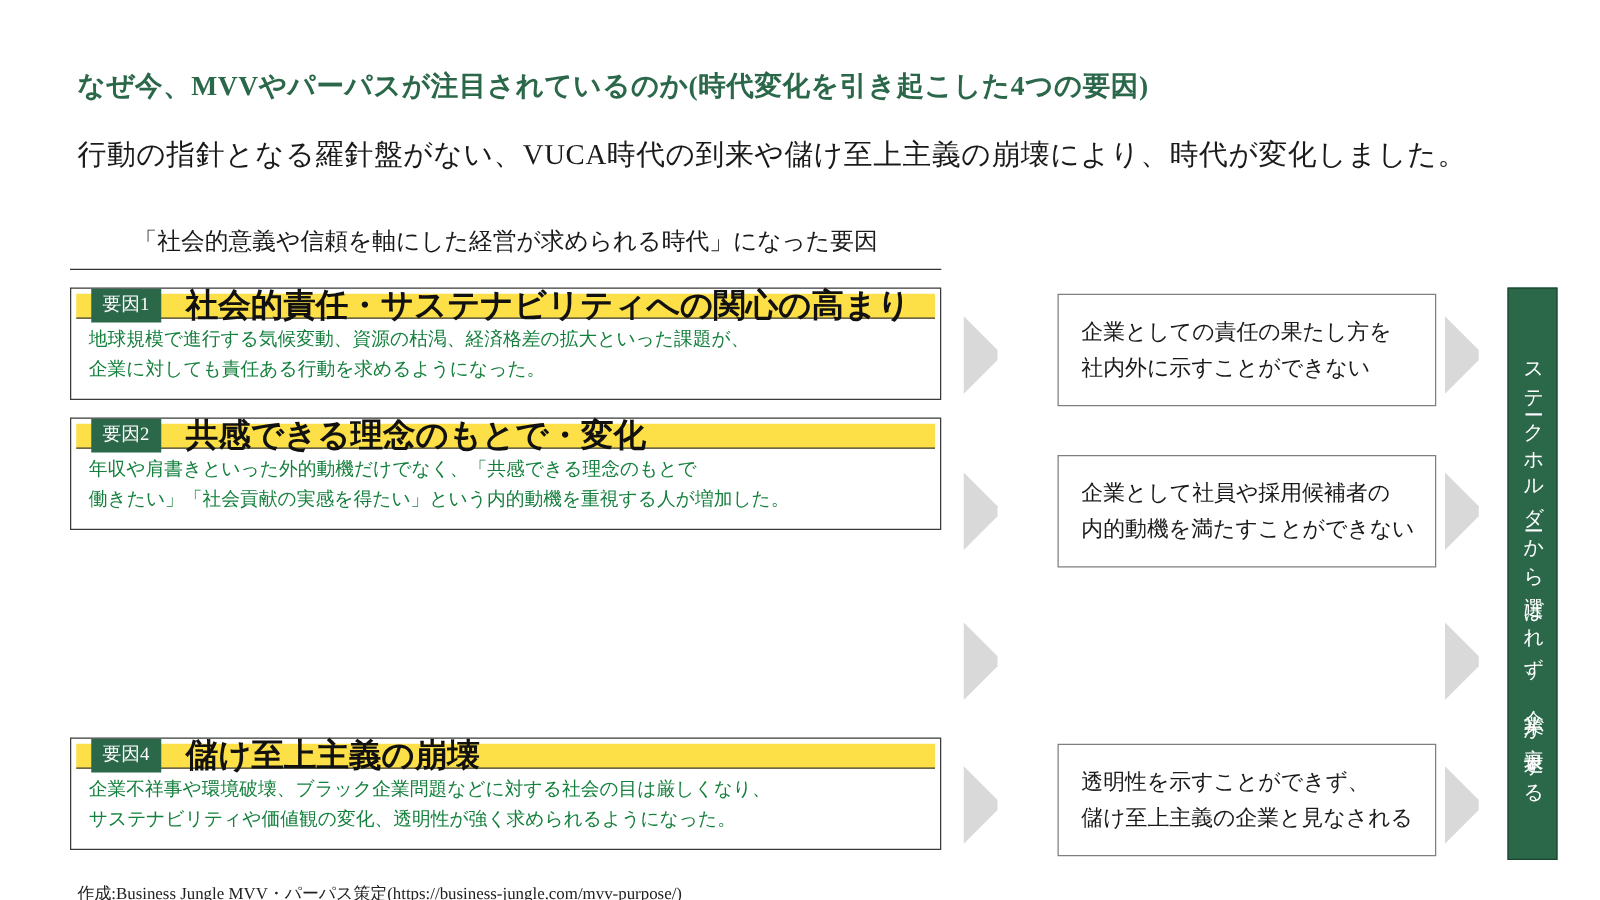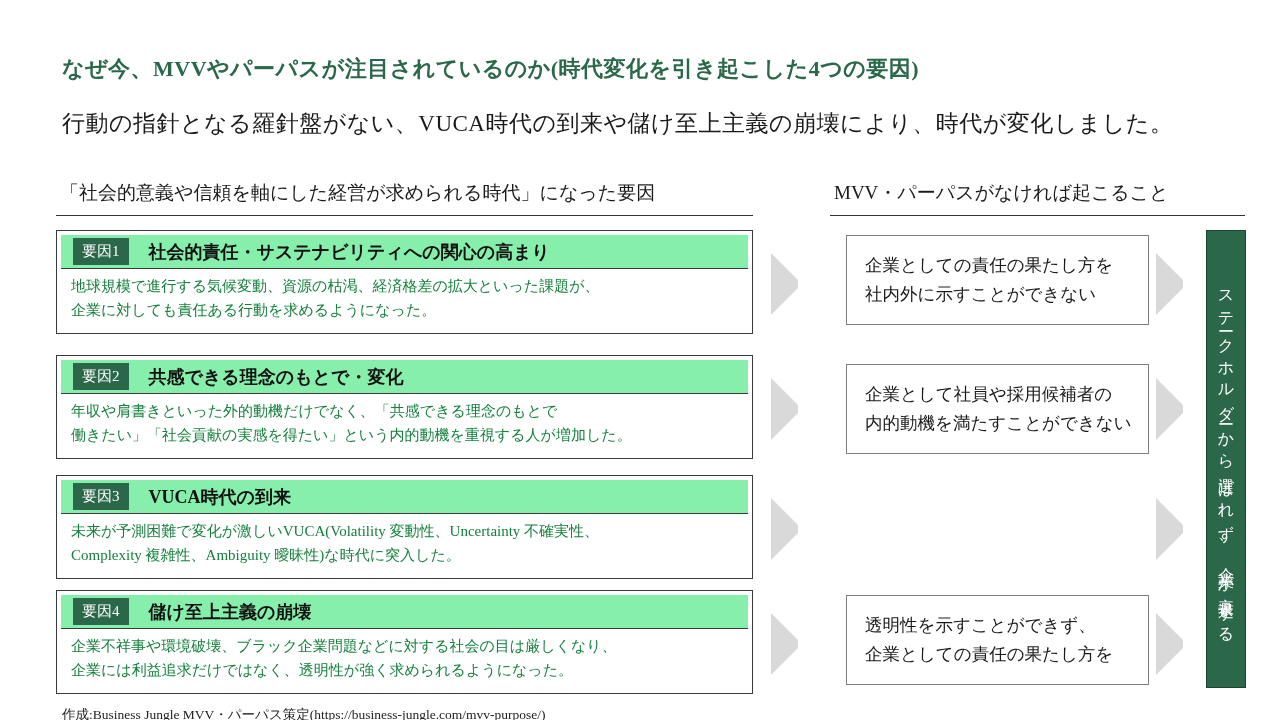--- a/index.html
+++ b/index.html
@@ -16,39 +16,39 @@
     letter-spacing: 0.5px;
   }
   .page-subtitle {
     position: absolute; left: 50px; top: 96px;
     font-size: 23px; color: #1a1a1a; letter-spacing: 0.5px;
   }
 
   .col-header {
     position: absolute; top: 168px;
     font-size: 19px; color: #1a1a1a;
-    padding-bottom: 9px; border-bottom: 1px solid #333333;
+    padding-bottom: 9px; border-bottom: 1px solid #333333; text-align: center;
   }
   .col-header.left  { left: 48px;  width: 697px; }
   .col-header.right { left: 822px; width: 415px; }
 
   .factor-box {
     position: absolute; left: 48px; width: 697px;
     border: 1px solid #3a3a3a; background: #ffffff;
   }
   .factor-header {
-    display: flex; align-items: center; height: 34px;
-    background: #86efac; border-bottom: 1px solid #3a3a3a;
+    display: flex; align-items: center; height: 20px;
+    background: #fde047; border-bottom: 1px solid #3a3a3a;
   }
   .factor-badge {
     background: #2b684a; color: #ffffff;
     font-size: 15px; padding: 3px 9px; margin-left: 8px; margin-right: 16px;
     line-height: 1.4; flex: 0 0 auto;
   }
-  .factor-title { font-size: 18px; font-weight: bold; color: #111111; text-align: right; }
+  .factor-title { font-size: 26px; font-weight: bold; color: #111111; text-align: right; }
   .factor-body {
     padding: 5px 10px 7px 10px; font-size: 15px; line-height: 1.6;
     color: #15803d; white-space: pre-line;
   }
 
   .consequence-box {
     position: absolute; left: 822px; width: 303px; height: 90px;
     border: 1px solid #7f7f7f; background: #ffffff;
     display: flex; align-items: center; margin-left: 16px;
   }
@@ -83,75 +83,66 @@
 </style>
 </head>
 <body>
 
 <div class="canvas">
 
   <div class="page-title">なぜ今、MVVやパーパスが注目されているのか(時代変化を引き起こした4つの要因)</div>
   <div class="page-subtitle">行動の指針となる羅針盤がない、VUCA時代の到来や儲け至上主義の崩壊により、時代が変化しました。</div>
 
   <div class="col-header left">「社会的意義や信頼を軸にした経営が求められる時代」になった要因</div>
-  <div class="col-header right">MVV・パーパスがなければ起こること</div>
 
   <div class="factor-box" style="top:222px">
     <div class="factor-header">
       <span class="factor-badge">要因1</span>
       <span class="factor-title">社会的責任・サステナビリティへの関心の高まり</span>
     </div>
     <div class="factor-body">地球規模で進行する気候変動、資源の枯渇、経済格差の拡大といった課題が、
 企業に対しても責任ある行動を求めるようになった。</div>
   </div>
   <div class="arrow stage1" style="top:245px"></div>
   <div class="consequence-box" style="top:227px">
     <div class="consequence-text">企業としての責任の果たし方を
 社内外に示すことができない</div>
   </div>
   <div class="arrow stage2" style="top:245px"></div>
 
-  <div class="factor-box" style="top:347px">
+  <div class="factor-box" style="top:326px">
     <div class="factor-header">
       <span class="factor-badge">要因2</span>
       <span class="factor-title">共感できる理念のもとで・変化</span>
     </div>
     <div class="factor-body">年収や肩書きといった外的動機だけでなく、「共感できる理念のもとで
 働きたい」「社会貢献の実感を得たい」という内的動機を重視する人が増加した。</div>
   </div>
   <div class="arrow stage1" style="top:370px"></div>
   <div class="consequence-box" style="top:356px">
     <div class="consequence-text">企業として社員や採用候補者の
 内的動機を満たすことができない</div>
   </div>
   <div class="arrow stage2" style="top:370px"></div>
 
-  <div class="factor-box" style="top:467px">
-    <div class="factor-header">
-      <span class="factor-badge">要因3</span>
-      <span class="factor-title">VUCA時代の到来</span>
-    </div>
-    <div class="factor-body">未来が予測困難で変化が激しいVUCA(Volatility 変動性、Uncertainty 不確実性、
-Complexity 複雑性、Ambiguity 曖昧性)な時代に突入した。</div>
-  </div>
   <div class="arrow stage1" style="top:490px"></div>
   <div class="arrow stage2" style="top:490px"></div>
 
   <div class="factor-box" style="top:582px">
     <div class="factor-header">
       <span class="factor-badge">要因4</span>
       <span class="factor-title">儲け至上主義の崩壊</span>
     </div>
     <div class="factor-body">企業不祥事や環境破壊、ブラック企業問題などに対する社会の目は厳しくなり、
-企業には利益追求だけではなく、透明性が強く求められるようになった。</div>
+サステナビリティや価値観の変化、透明性が強く求められるようになった。</div>
   </div>
   <div class="arrow stage1" style="top:605px"></div>
   <div class="consequence-box" style="top:587px">
     <div class="consequence-text">透明性を示すことができず、
-企業としての責任の果たし方を</div>
+儲け至上主義の企業と見なされる</div>
   </div>
   <div class="arrow stage2" style="top:605px"></div>
 
   <div class="outcome-bar">
     <div class="outcome-text">ステークホルダーから選ばれず、企業が衰退する</div>
   </div>
 
   <div class="page-footer">作成:Business Jungle MVV・パーパス策定(https://business-jungle.com/mvv-purpose/)</div>
 
 </div>

